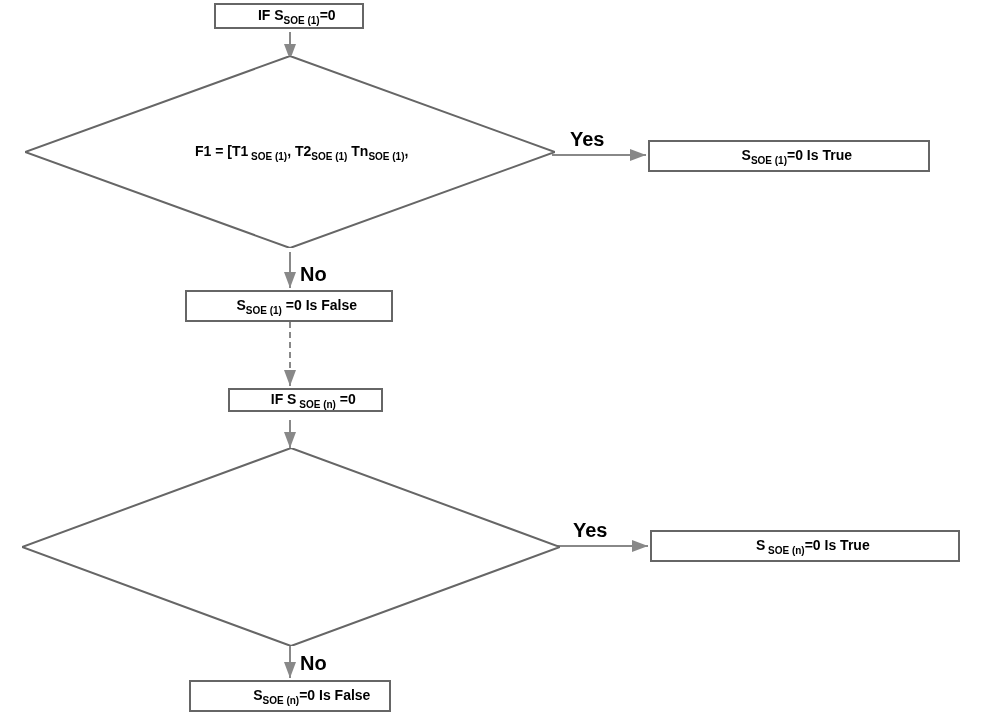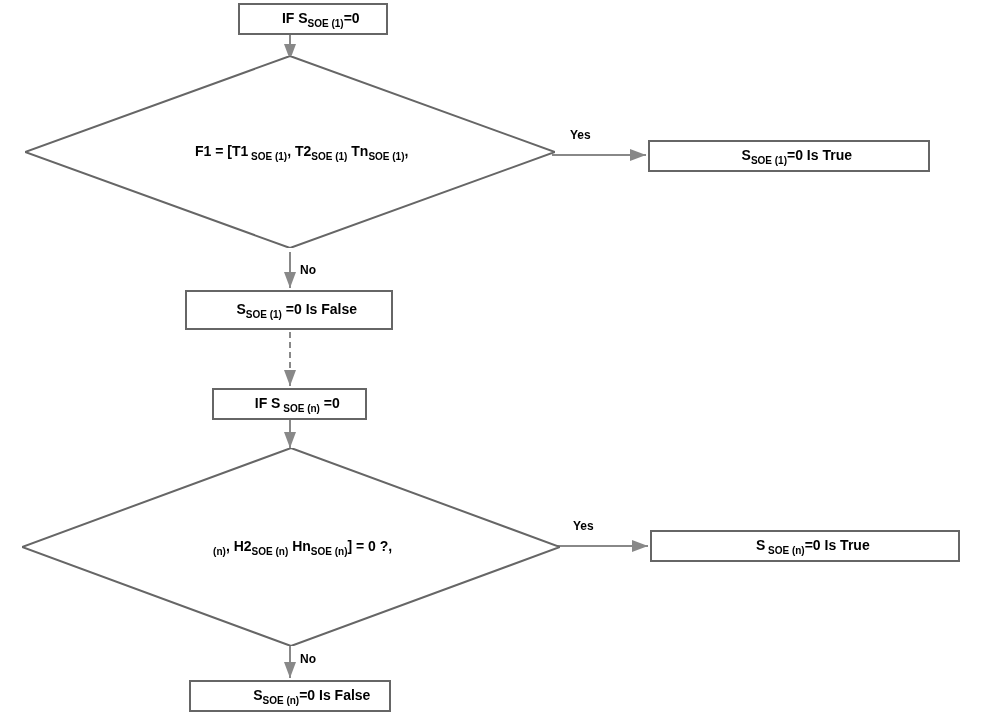--- a/index.html
+++ b/index.html
@@ -53,21 +53,21 @@
     vertical-align: sub;
   }
   svg.conn {
     position: absolute;
     left: 0; top: 0;
     width: 1000px; height: 718px;
     pointer-events: none;
   }
   .edge-label {
     position: absolute;
-    font-size: 12px;
+    font-size: 20px;
     font-weight: bold;
   }
 </style>
 </head>
 <body>
 
 <svg class="conn">
   <defs>
     <marker id="arrow" markerWidth="10" markerHeight="10" refX="8" refY="3" orient="auto">
       <path d="M0,0 L8,3 L0,6 Z" fill="#888"></path>
@@ -87,21 +87,21 @@
   <line x1="556" y1="546" x2="648" y2="546" stroke="#888" stroke-width="2" marker-end="url(#arrow)"></line>
 
   <line x1="290" y1="645" x2="290" y2="678" stroke="#888" stroke-width="2" marker-end="url(#arrow)"></line>
 </svg>
 
 <div class="edge-label" style="left:570px; top:128px;">Yes</div>
 <div class="edge-label" style="left:300px; top:263px;">No</div>
 <div class="edge-label" style="left:573px; top:519px;">Yes</div>
 <div class="edge-label" style="left:300px; top:652px;">No</div>
 
-<div class="box" style="left:214px; top:3px; width:150px; height:32px;margin-left:24px;">
+<div class="box" style="left:214px; top:3px; width:150px; height:26px;">
   <span>
     <span>IF S</span><span class="small-sub">SOE (1)</span><span>=0</span>
   </span>
 </div>
 
 <div class="diamond-wrap" style="left:25px; top:56px; width:530px; height:192px;">
   <svg class="diamond" viewBox="0 0 530 192" preserveAspectRatio="none">
     <polygon points="265,0 530,96 265,192 0,96"></polygon>
   </svg>
   <div class="diamond-text">
@@ -110,40 +110,37 @@
     </div>
   </div>
 </div>
 
 <div class="box" style="left:648px; top:140px; width:282px; height:32px;">
   <span>
     <span>S</span><span class="small-sub">SOE (1)</span><span>=0 Is True</span>
   </span>
 </div>
 
-<div class="box" style="left:185px; top:290px; width:208px; height:40px;">
+<div class="box" style="left:185px; top:290px; width:208px; height:32px;">
   <span>
     <span>S</span><span class="small-sub">SOE (1)</span><span> =0 Is False</span>
   </span>
 </div>
 
-<div class="box" style="left:212px; top:388px; width:155px; height:32px;">
+<div class="box" style="left:228px; top:388px; width:155px; height:24px;">
   <span>
     <span>IF S</span><span class="small-sub"> SOE (n)</span><span> =0</span>
   </span>
 </div>
 
 <div class="diamond-wrap" style="left:22px; top:448px; width:538px; height:198px;">
   <svg class="diamond" viewBox="0 0 538 198" preserveAspectRatio="none">
     <polygon points="269,0 538,99 269,198 0,99"></polygon>
   </svg>
   <div class="diamond-text">
-    <div>
-      <span class="small-sub">(n)</span><span>, H2</span><span class="small-sub">SOE (n)</span><span> Hn</span><span class="small-sub">SOE (n)</span><span>] = 0 ?,</span>
-    </div>
   </div>
 </div>
 
 <div class="box" style="left:650px; top:530px; width:310px; height:32px;">
   <span>
     <span>S</span><span class="small-sub"> SOE (n)</span><span>=0 Is True</span>
   </span>
 </div>
 
 <div class="box" style="left:189px; top:680px; width:202px; height:32px;padding-left:36px;">

